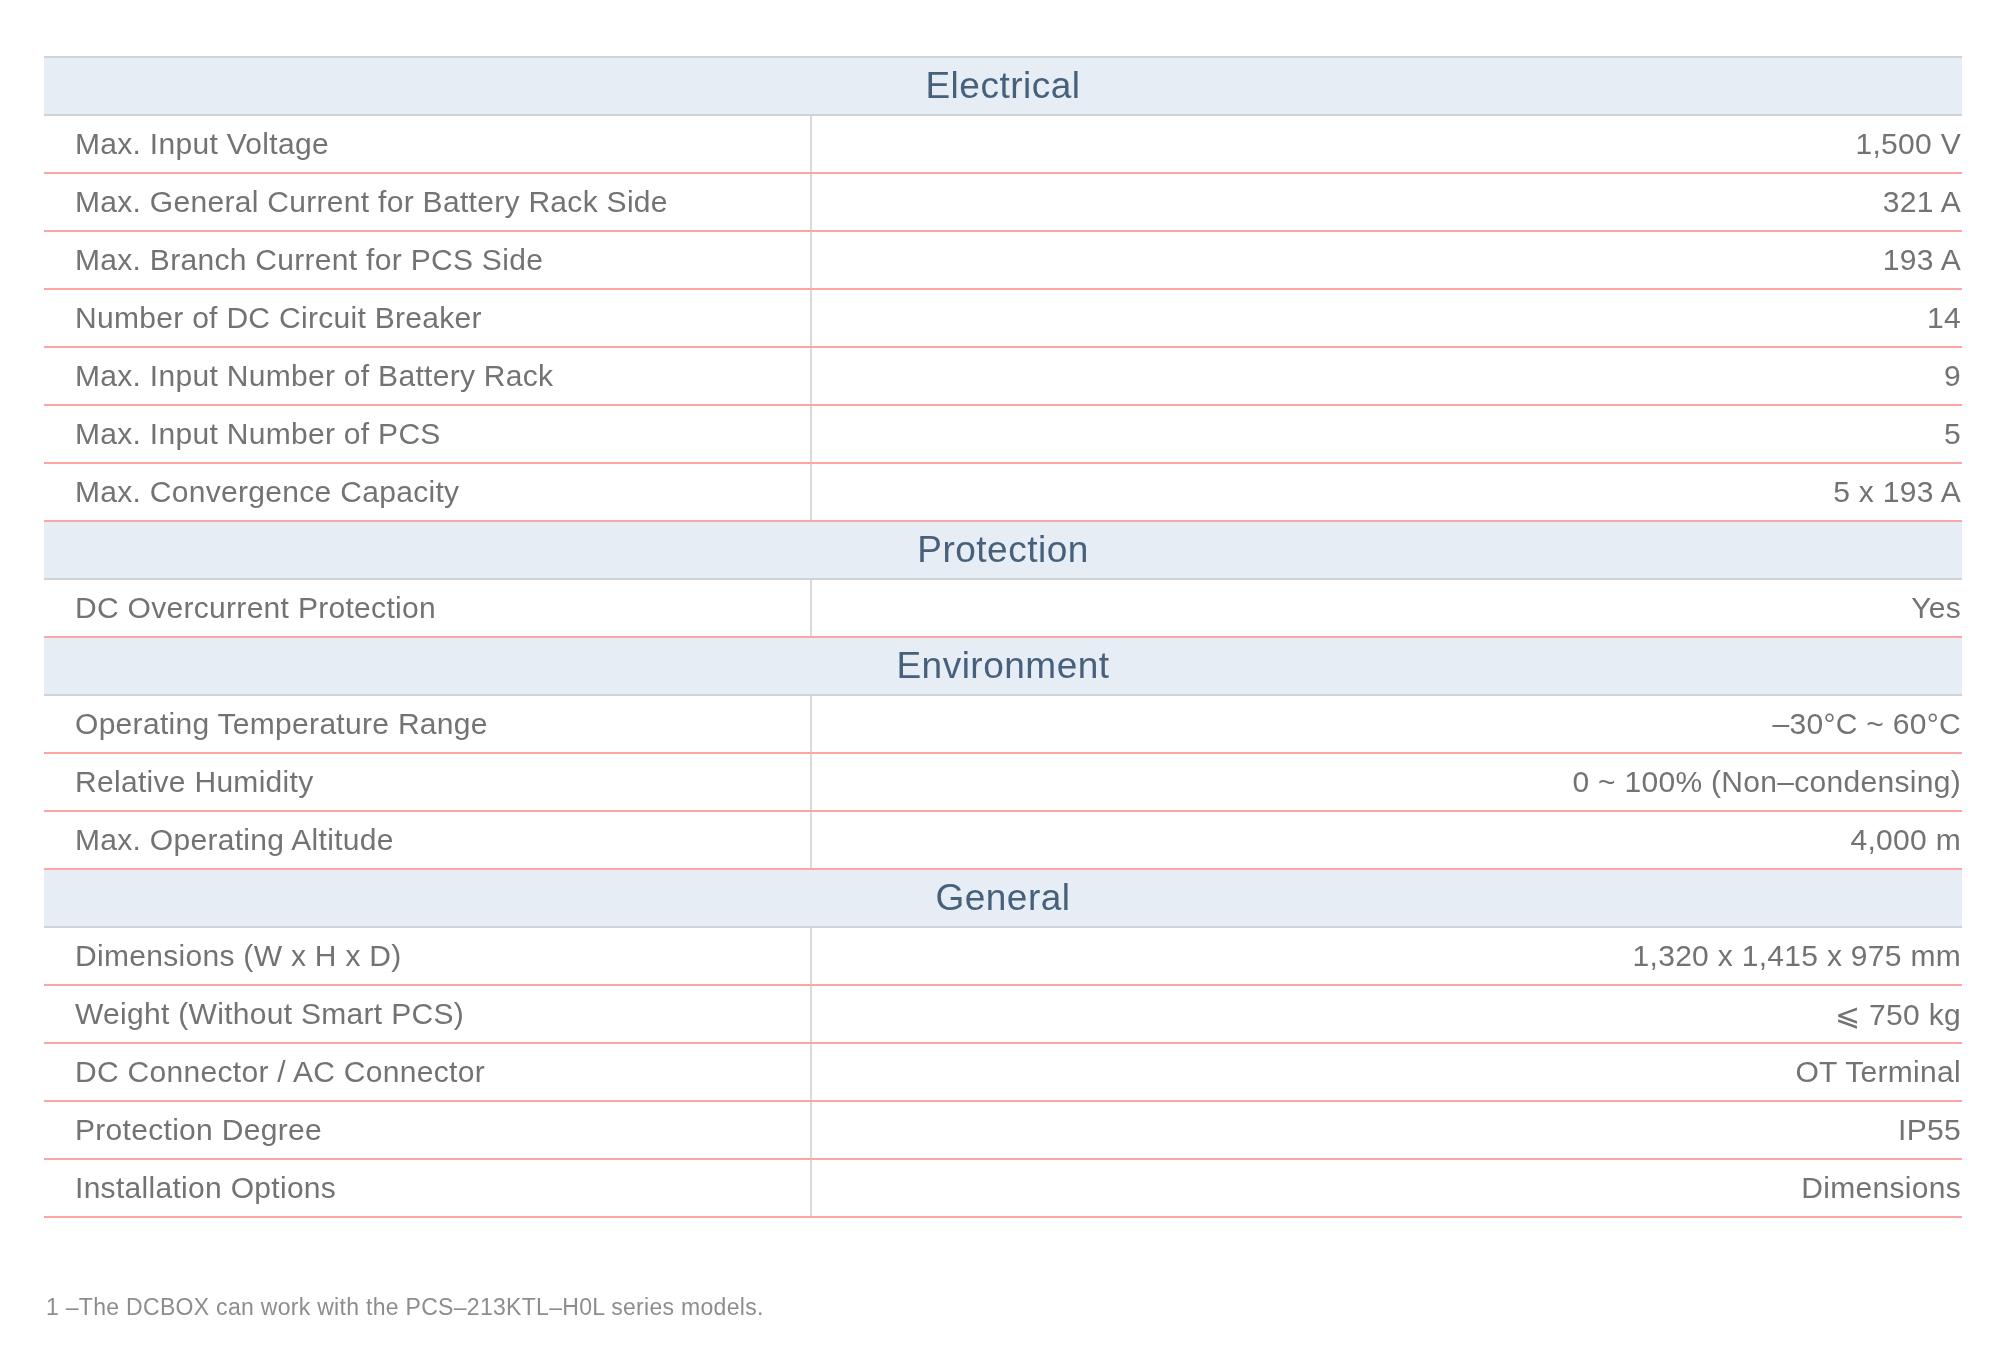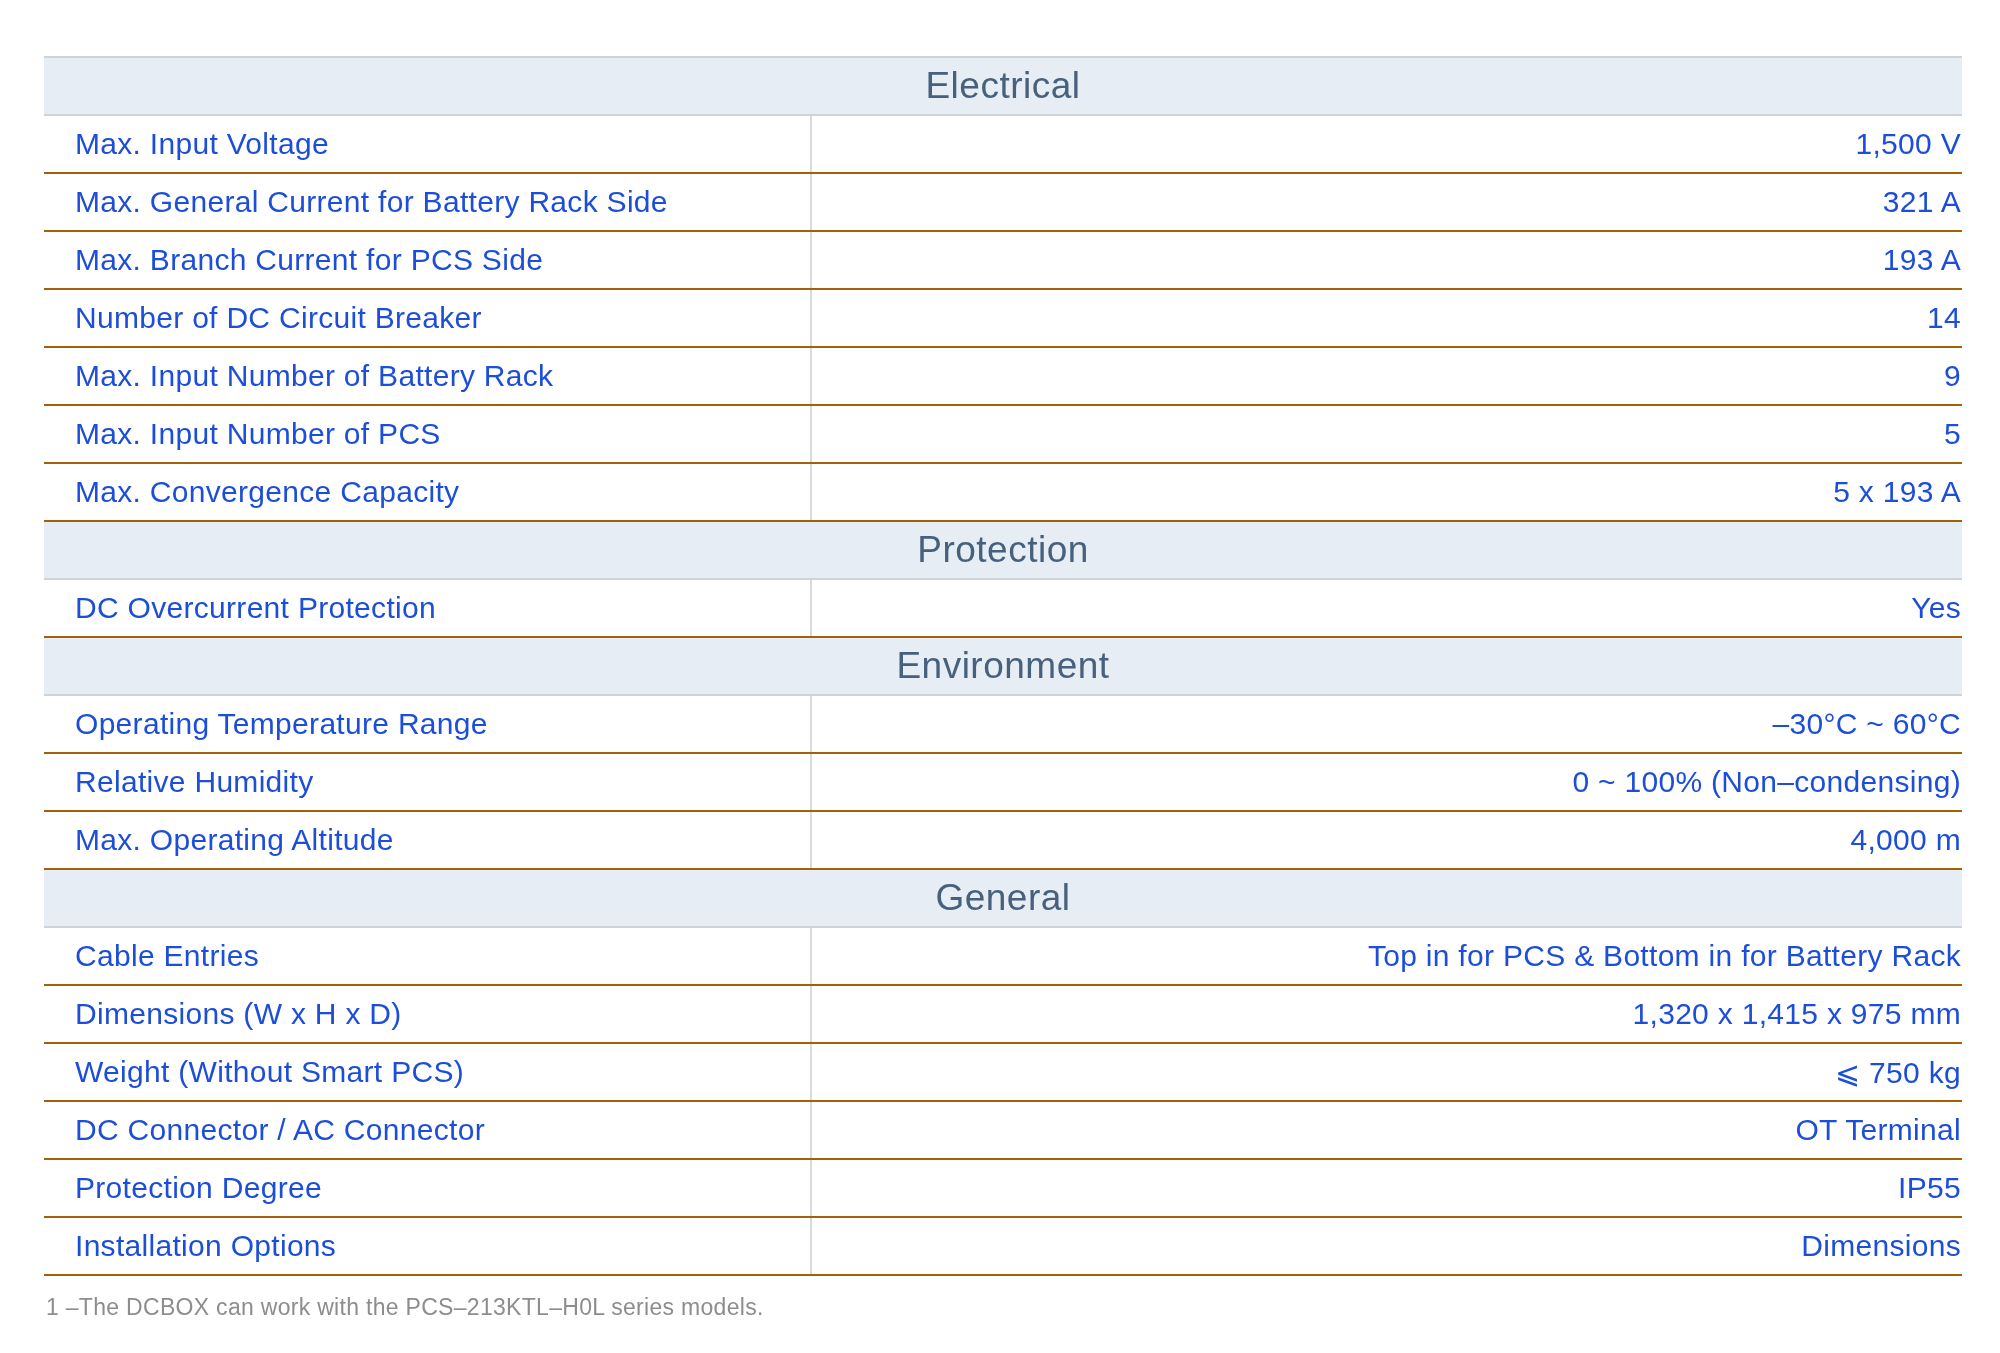--- a/index.html
+++ b/index.html
@@ -32,22 +32,22 @@
     font-weight: 400;
     font-size: 37px;
     letter-spacing: 0.5px;
     text-align: center;
     border-top: 2px solid #cfd3d8;
     border-bottom: 2px solid #cfd3d8;
   }
   td.spec-cell {
     height: 54px;
     font-size: 30px;
-    color: #1d4ed8;
-    border-bottom: 2px solid #a16207;
+    color: #737373;
+    border-bottom: 2px solid #fca5a5;
     vertical-align: middle;
     letter-spacing: 0.3px;
   }
   td.label-cell {
     text-align: left;
     padding-left: 31px;
     border-right: 2px solid #d9dadc;
   }
   td.value-cell {
     text-align: right;
@@ -122,24 +122,20 @@
           <td class="spec-cell value-cell">0 ~ 100% (Non–condensing)</td>
         </tr>
         <tr>
           <td class="spec-cell label-cell">Max. Operating Altitude</td>
           <td class="spec-cell value-cell">4,000 m</td>
         </tr>
         <tr>
           <th colspan="2" class="section-header">General</th>
         </tr>
         <tr>
-          <td class="spec-cell label-cell">Cable Entries</td>
-          <td class="spec-cell value-cell">Top in for PCS &amp; Bottom in for Battery Rack</td>
-        </tr>
-        <tr>
           <td class="spec-cell label-cell">Dimensions (W x H x D)</td>
           <td class="spec-cell value-cell">1,320 x 1,415 x 975 mm</td>
         </tr>
         <tr>
           <td class="spec-cell label-cell">Weight (Without Smart PCS)</td>
           <td class="spec-cell value-cell">⩽ 750 kg</td>
         </tr>
         <tr>
           <td class="spec-cell label-cell">DC Connector / AC Connector</td>
           <td class="spec-cell value-cell">OT Terminal</td>

